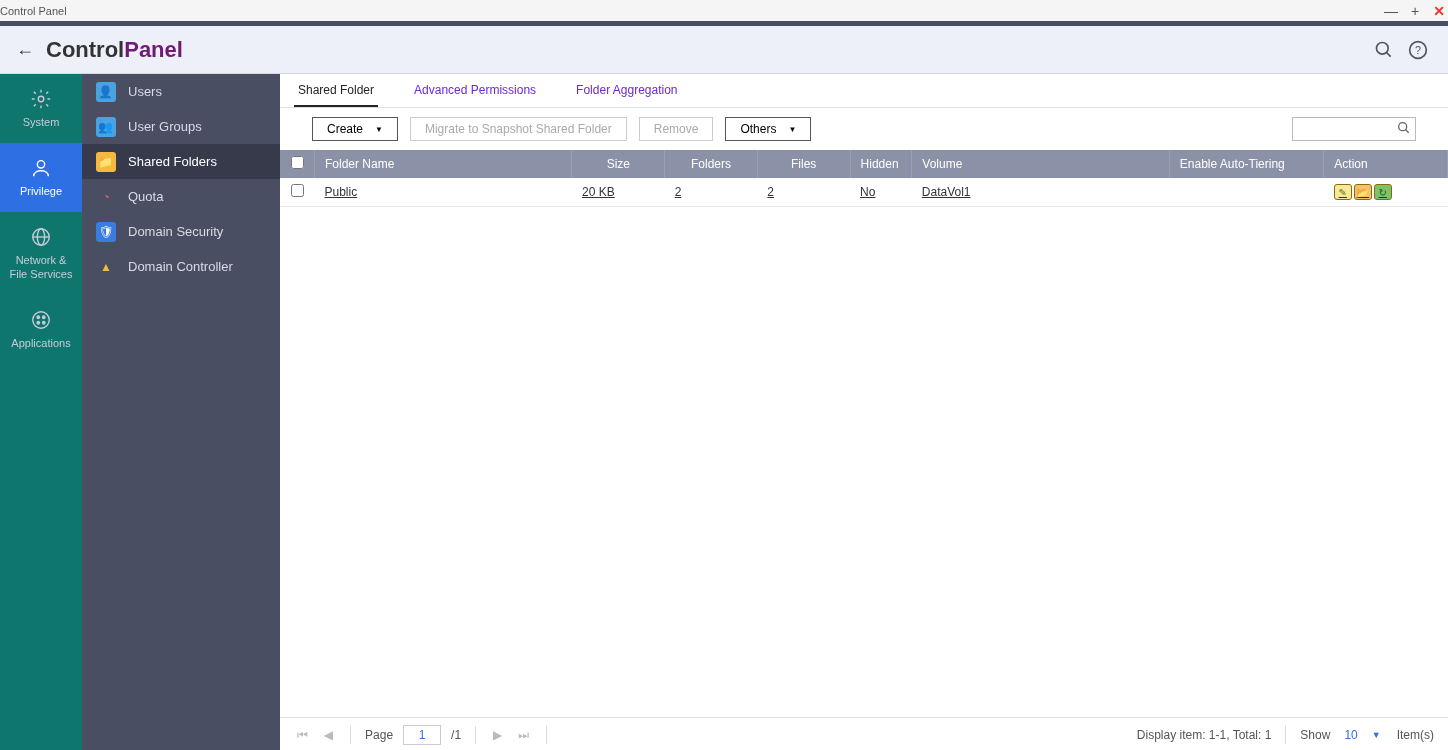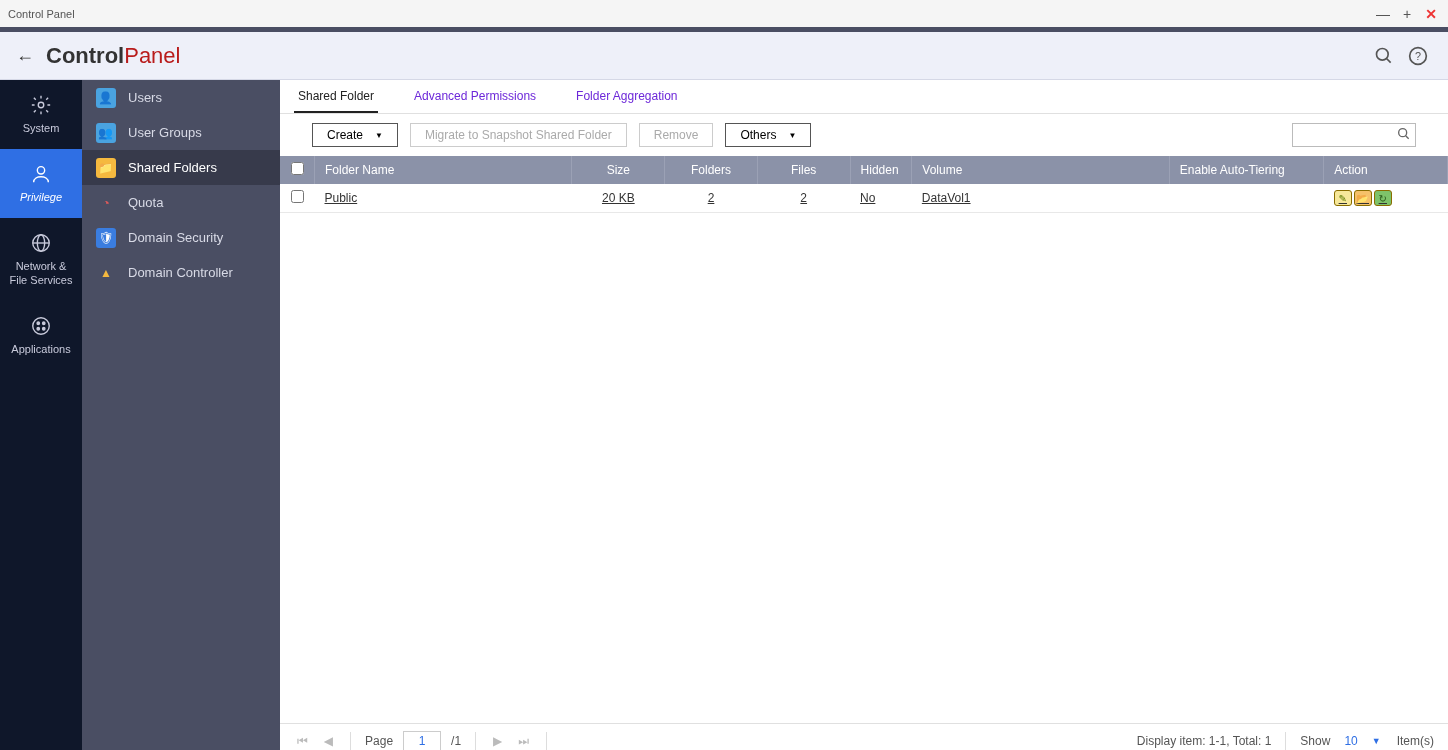--- a/index.html
+++ b/index.html
@@ -1,41 +1,41 @@
 <!DOCTYPE html>
 <html><head>
 <meta charset="utf-8">
 <style>
 * { margin: 0; padding: 0; box-sizing: border-box; }
 body { font-family: Arial, sans-serif; font-size: 12px; background: #fff; width: 1448px; height: 750px; overflow: hidden; }
 
 
-.titlebar { height: 27px; background: #f5f5f5; display: flex; align-items: center; padding: 0 8px; color: #555; font-size: 11px; }
+.titlebar { height: 21px; background: #f5f5f5; display: flex; align-items: center; padding: 0 0; color: #555; font-size: 11px; }
 .titlebar .spacer { flex: 1; }
 .titlebar .win-btn { width: 18px; height: 18px; display: flex; align-items: center; justify-content: center; margin-left: 6px; cursor: pointer; font-size: 14px; }
 .win-close { color: #e33; font-weight: bold; }
 
 
 .titlebar-border { height: 5px; background: #4a4e63; }
 
 
 .header { height: 48px; background: #eef0f9; display: flex; align-items: center; padding: 0 16px; border-bottom: 1px solid #d5d8e6; }
 .back-arrow { font-size: 18px; color: #333; cursor: pointer; margin-right: 12px; }
 .app-title { font-size: 22px; color: #333; }
-.app-title .light { color: #b91c1c; font-weight: 400; }
+.app-title .light { color: #701a75; font-weight: 700; }
 .header .spacer { flex: 1; }
 .header-icon { width: 28px; height: 28px; display: flex; align-items: center; justify-content: center; color: #555; cursor: pointer; margin-left: 6px; }
 .header-icon svg { width: 20px; height: 20px; }
 
 .layout { display: flex; height: calc(750px - 20px - 5px - 48px); }
 
 
-.rail { width: 82px; background: #0f172a; display: flex; flex-direction: column; color: #c8cadb; }
+.rail { width: 82px; background: #0f766e; display: flex; flex-direction: column; color: #c8cadb; }
 .rail-item { display: flex; flex-direction: column; align-items: center; justify-content: center; padding: 14px 4px; cursor: pointer; font-size: 11px; text-align: center; line-height: 1.2; }
-.rail-item.active { background: #2f6fe4; color: #fff; font-style: italic; }
+.rail-item.active { background: #2f6fe4; color: #fff; }
 .rail-item svg, .rail-item .glyph { width: 22px; height: 22px; margin-bottom: 6px; }
 
 
 .sidenav { width: 198px; background: #4a4e63; color: #d8dae6; }
 .sidenav-item { display: flex; align-items: center; height: 35px; padding: 0 14px; cursor: pointer; font-size: 13px; }
 .sidenav-item.active { background: #373a4b; color: #fff; }
 .sidenav-item .icon-wrap { width: 20px; height: 20px; margin-right: 12px; border-radius: 3px; display: flex; align-items: center; justify-content: center; font-size: 12px; }
 
 
 .main { flex: 1; background: #fff; display: flex; flex-direction: column; }
@@ -54,21 +54,21 @@
 .search-wrap { position: relative; }
 .search-wrap input { width: 124px; height: 24px; border: 1px solid #bbb; padding: 0 24px 0 6px; font-size: 12px; }
 .search-wrap .s-icon { position: absolute; right: 4px; top: 3px; color: #666; }
 
 
 .table-wrap { flex: 1; overflow: auto; }
 table { width: 100%; border-collapse: collapse; }
 thead th { background: #8b92a8; color: #fff; font-weight: normal; font-size: 12px; padding: 6px 10px; text-align: left; border-right: 1px solid #9ba1b5; height: 28px; }
 thead th.right { text-align: center; }
 tbody td { padding: 6px 10px; border-bottom: 1px solid #e8e8e8; font-size: 12px; color: #333; height: 28px; text-decoration: underline; }
-tbody td.right { text-align: center; }
+tbody td.right { text-align: left; }
 .chk { width: 13px; height: 13px; }
 .th-chk { width: 30px; text-align: center !important; }
 .action-icons { display: flex; gap: 2px; }
 .ai { width: 18px; height: 16px; border: 1px solid #8a6d00; border-radius: 3px; display: flex; align-items: center; justify-content: center; font-size: 10px; cursor: pointer; }
 .ai.edit { background: #f7e89a; color: #5a7a00; }
 .ai.perm { background: #f5c16a; color: #a66a00; }
 .ai.refresh { background: #7ec36a; color: #2a5a1a; }
 
 
 .paging { height: 34px; border-top: 1px solid #e0e0e0; display: flex; align-items: center; padding: 0 14px; font-size: 12px; color: #555; gap: 10px; }

